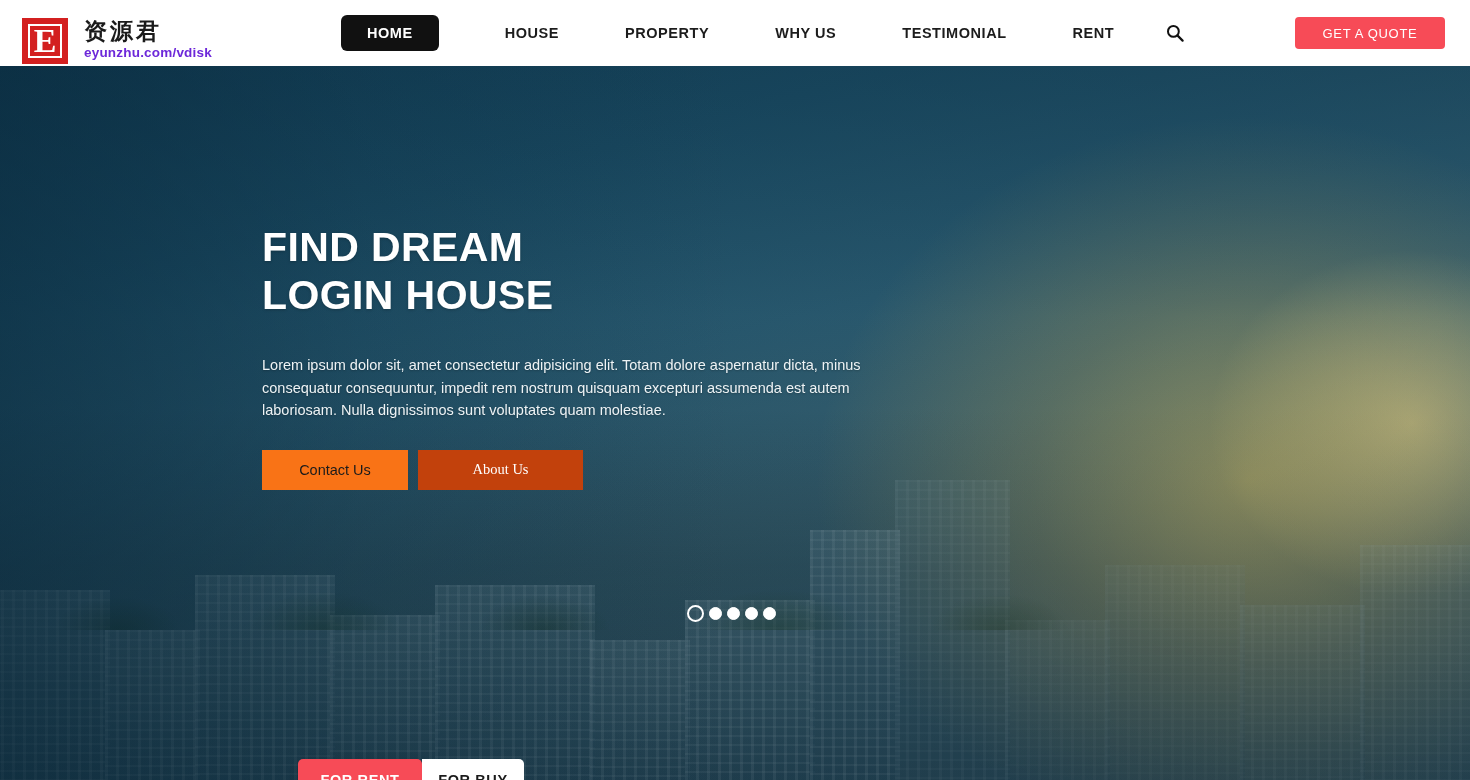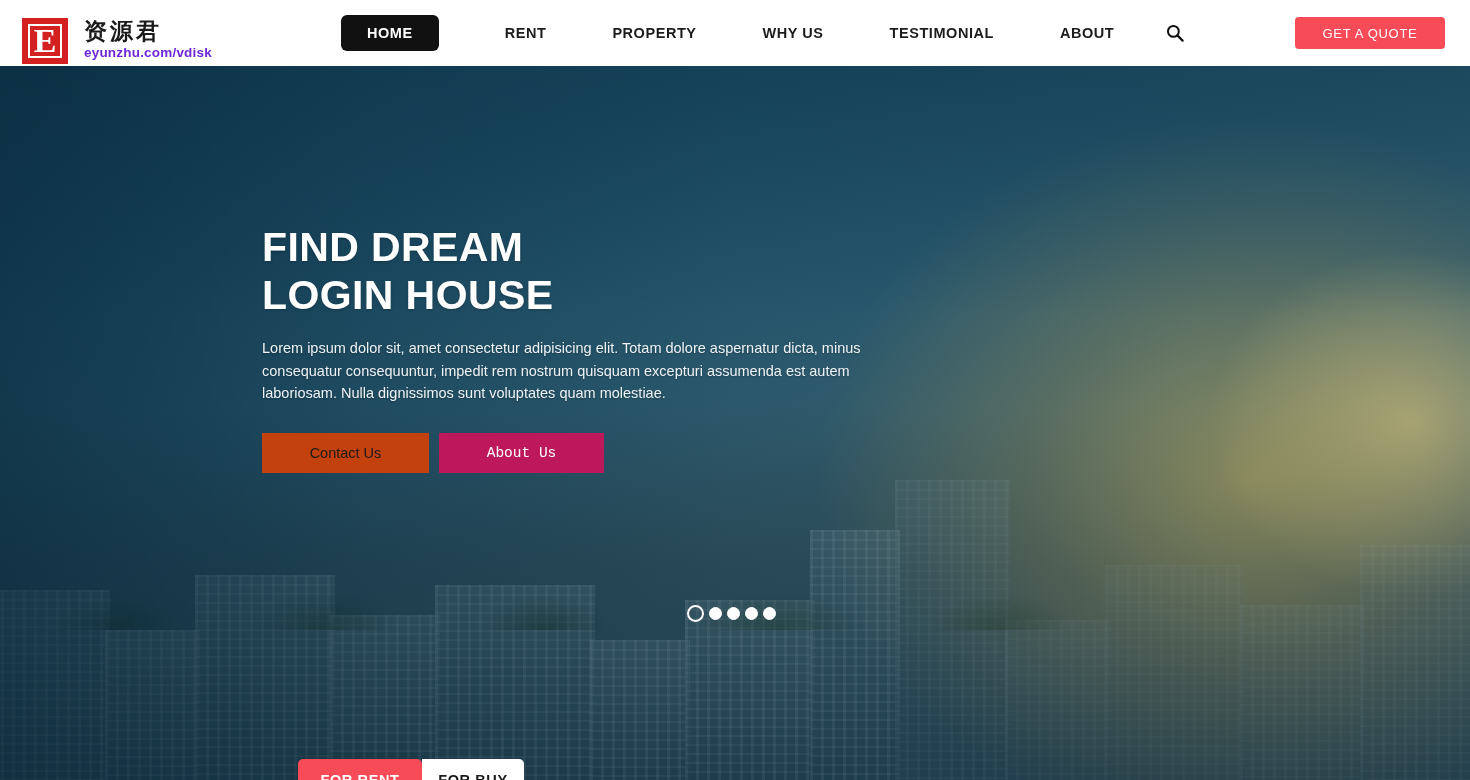--- a/index.html
+++ b/index.html
@@ -125,35 +125,35 @@
   }
 
   
   .hero-copy { position:absolute; left:262px; top:157px; width:640px; z-index:10; }
   .hero-title {
     font-size:41px; font-weight:bold; color:#ffffff;
     line-height:48px; letter-spacing:0.4px;
     text-shadow:0 1px 3px rgba(0,0,0,0.22);
   }
   .hero-sub {
-    margin-top:18px; width:618px;
+    margin-top:35px; width:618px;
     font-size:14.5px; color:#eef3f5; line-height:22.5px;
     text-shadow:0 1px 2px rgba(0,0,0,0.25);
   }
   .hero-btns { margin-top:28px; display:flex; }
   .btn-ghost {
-    width:167px; height:40px; background:#c2410c; color:#1b1b1b;
+    width:146px; height:40px; background:#f97316; color:#1b1b1b;
     font-size:14.5px; display:flex; align-items:center; justify-content:center;
     cursor:pointer; border:none; font-family:"Liberation Sans", sans-serif;
   }
   .btn-primary {
-    width:165px; height:40px; background:#be185d; color:#ffffff;
+    width:165px; height:40px; background:#c2410c; color:#ffffff;
     font-size:14.5px; display:flex; align-items:center; justify-content:center;
     margin-left:10px; cursor:pointer; border:none;
-    font-family:Liberation Mono, monospace;
+    font-family:Liberation Serif, serif;
   }
 
   
   .dots {
     position:absolute; left:687px; top:539px; z-index:12;
     display:flex; align-items:center; gap:5px;
   }
   .dot {
     width:13px; height:13px; border-radius:50%;
     background:#ffffff; border:1px solid #ffffff; cursor:pointer;
@@ -186,29 +186,29 @@
     </div>
     <div class="logo-text">
       <div class="logo-cn">资源君</div>
       <div class="logo-url">eyunzhu.com/vdisk</div>
     </div>
   </div>
 
   <nav class="nav">
     <div class="nav-item active">HOME</div>
     <div class="nav-gap"></div>
+    <div class="nav-item">HOUSE</div>
+    <div class="nav-gap"></div>
+    <div class="nav-item">PROPERTY</div>
+    <div class="nav-gap"></div>
+    <div class="nav-item">WHY US</div>
+    <div class="nav-gap"></div>
+    <div class="nav-item">TESTIMONIAL</div>
+    <div class="nav-gap"></div>
     <div class="nav-item">RENT</div>
-    <div class="nav-gap"></div>
-    <div class="nav-item">PROPERTY</div>
-    <div class="nav-gap"></div>
-    <div class="nav-item">WHY US</div>
-    <div class="nav-gap"></div>
-    <div class="nav-item">TESTIMONIAL</div>
-    <div class="nav-gap"></div>
-    <div class="nav-item">ABOUT</div>
     <div class="nav-search">
       <svg width="18" height="18" viewBox="0 0 18 18" aria-hidden="true">
         <circle cx="7.4" cy="7.4" r="5.4" fill="none" stroke="#111111" stroke-width="2"></circle>
         <line x1="11.6" y1="11.6" x2="16.6" y2="16.6" stroke="#111111" stroke-width="2.2" stroke-linecap="round"></line>
       </svg>
     </div>
   </nav>
 
   <button class="quote-btn">GET A QUOTE</button>
 </div>

